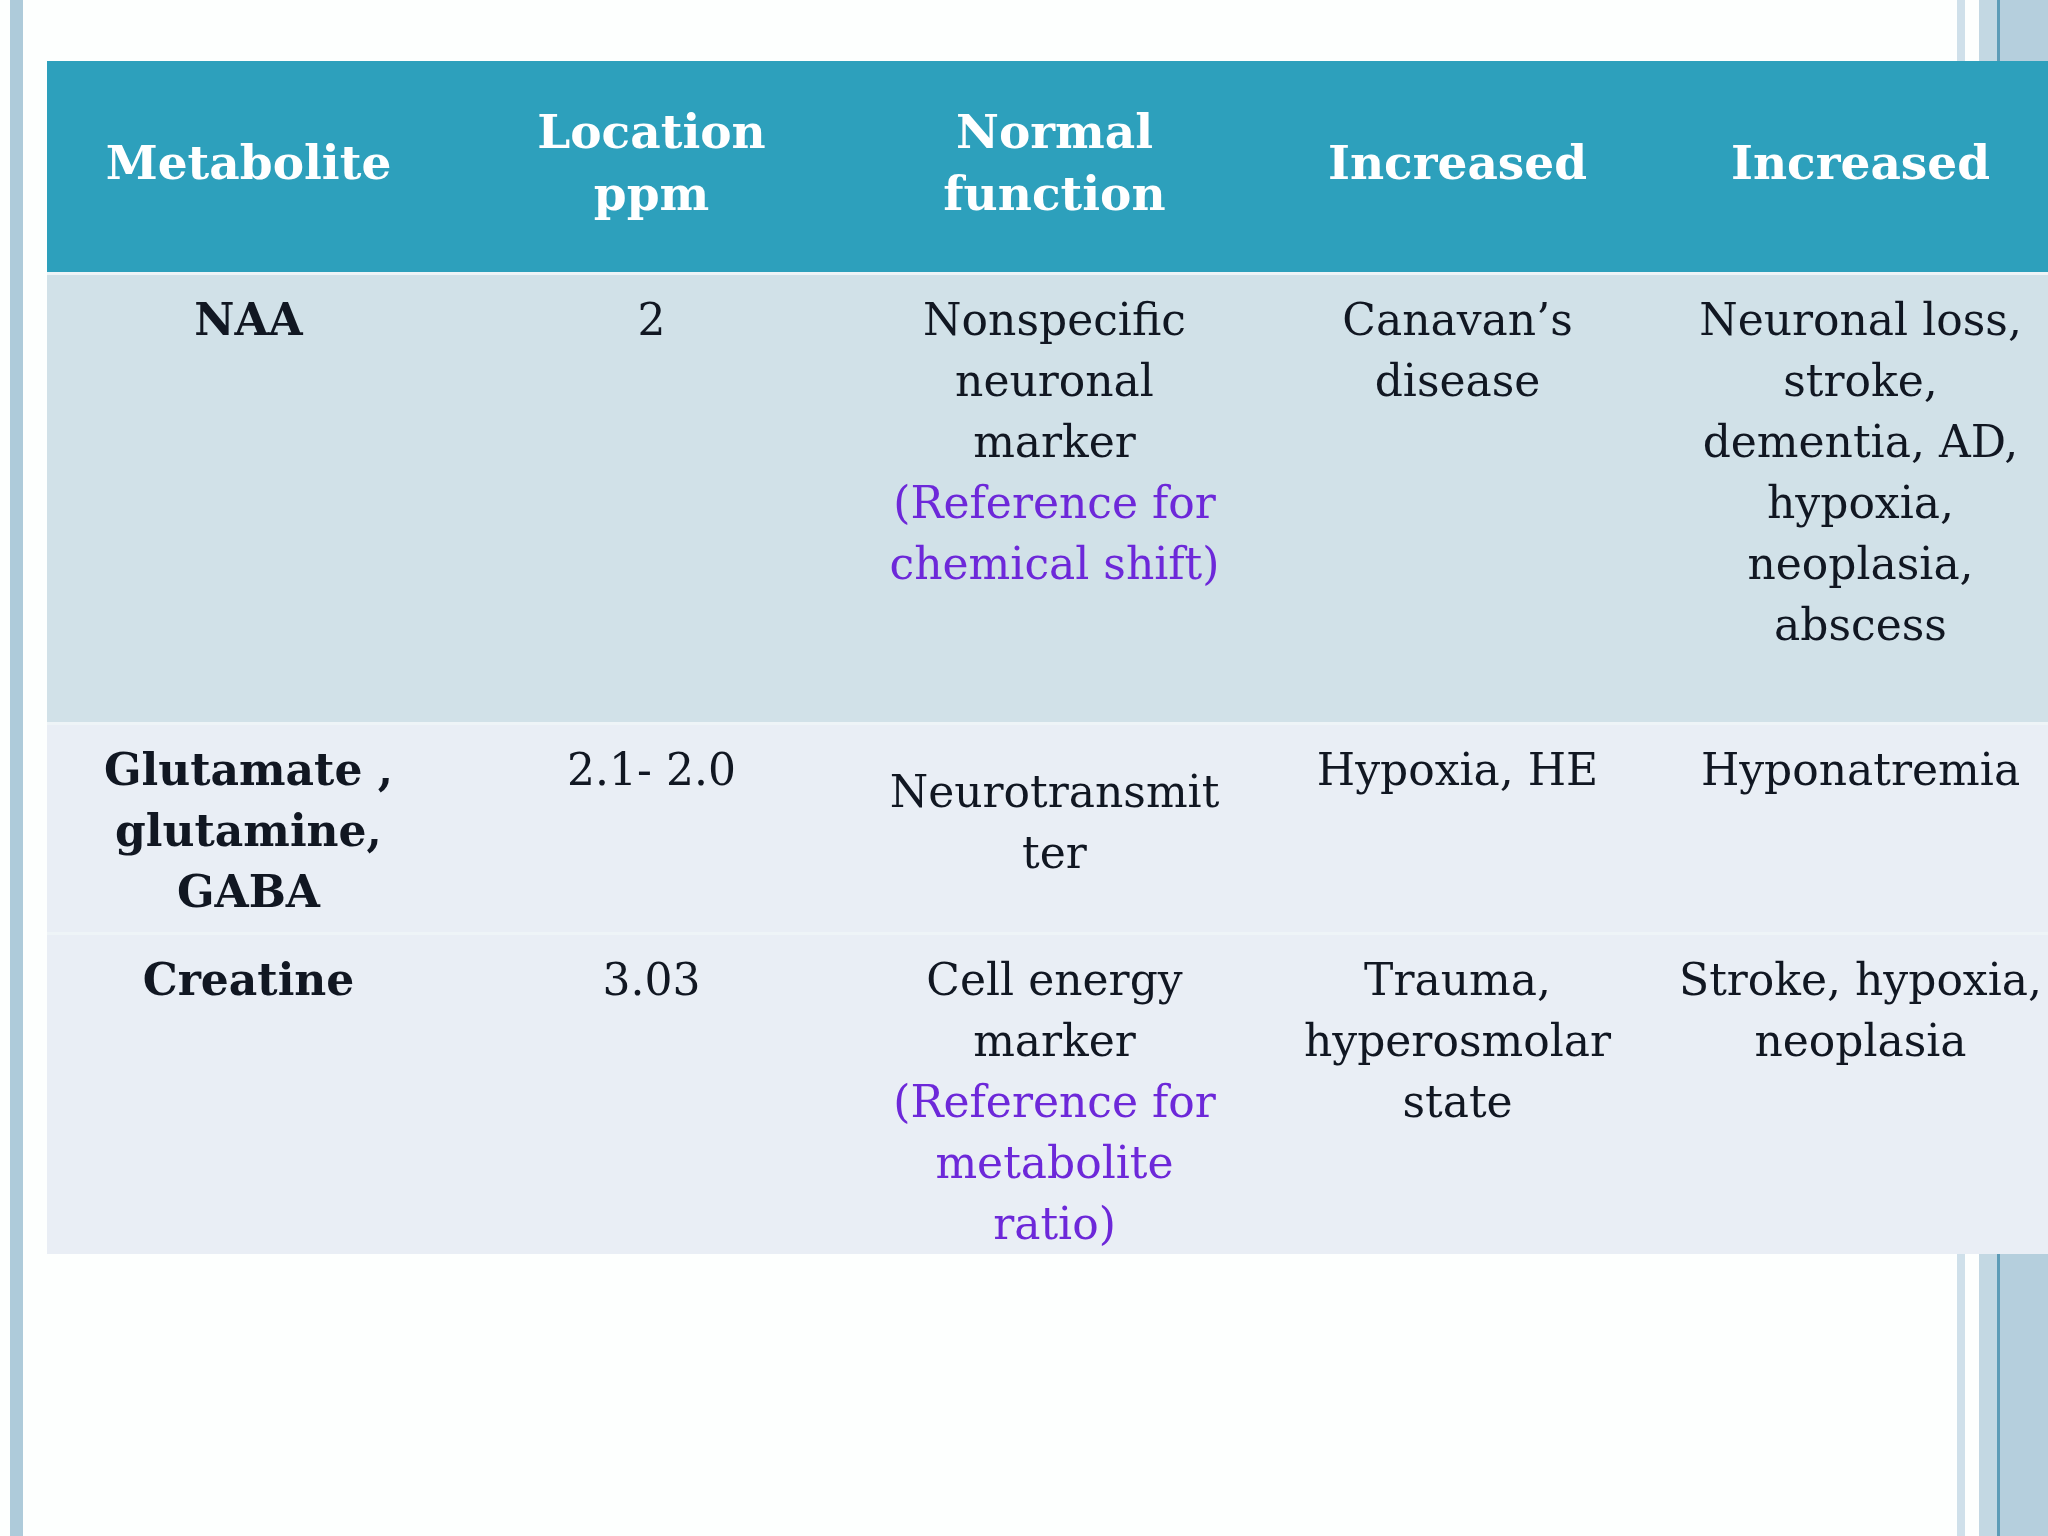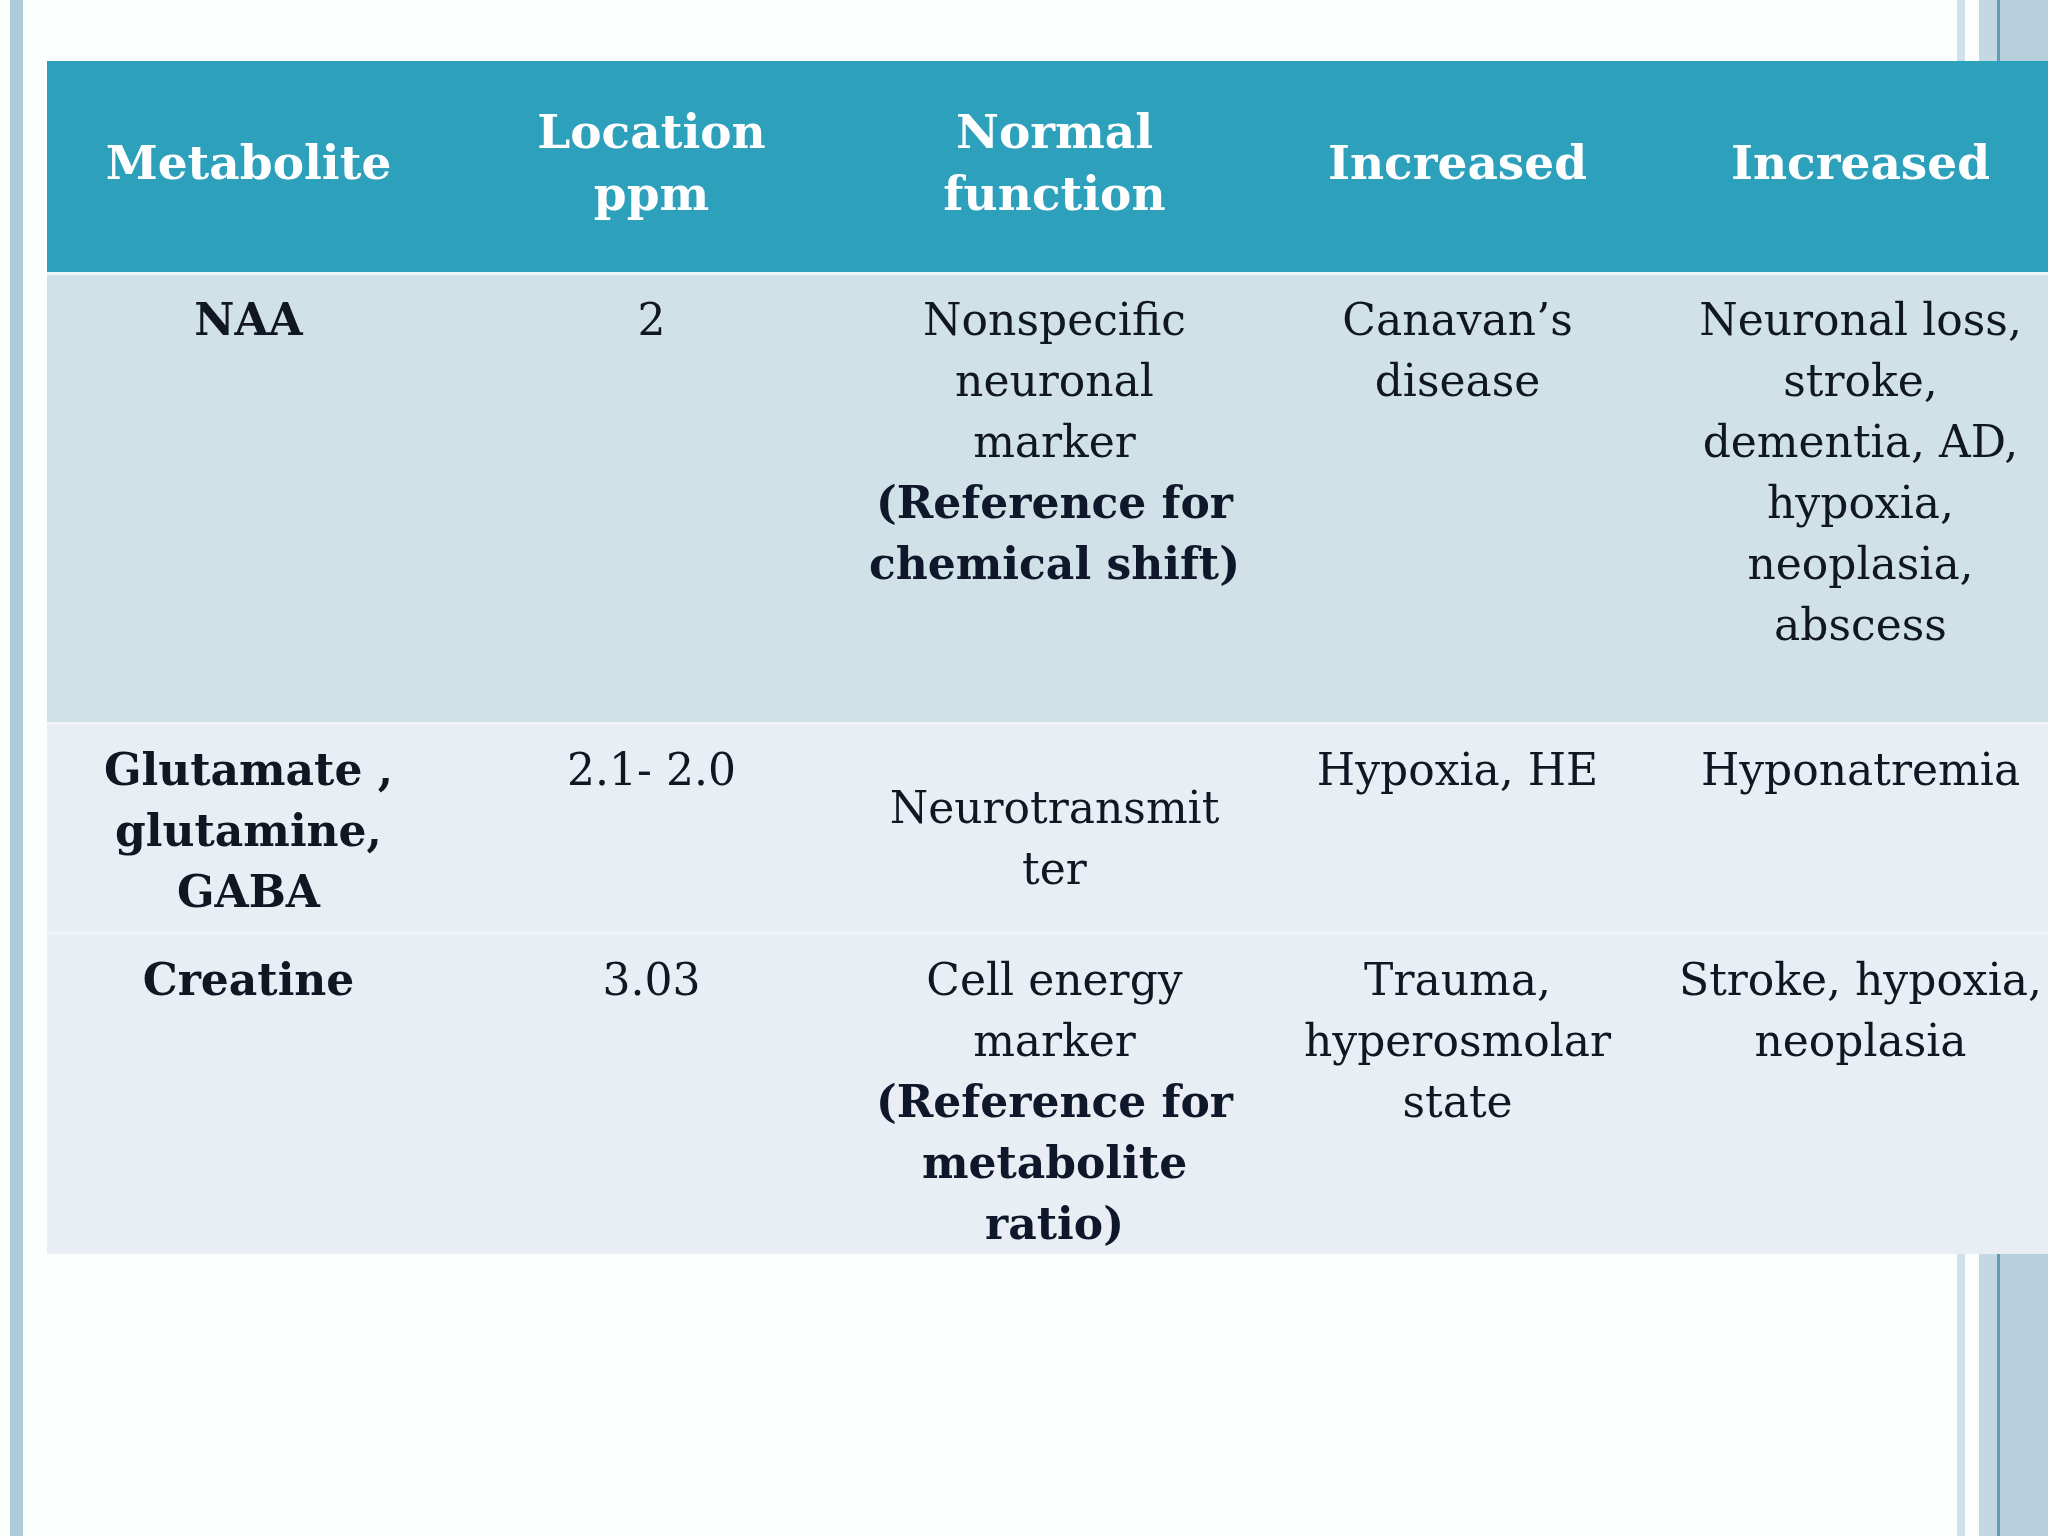--- a/index.html
+++ b/index.html
@@ -61,25 +61,24 @@
     padding: 14px 6px 0;
     font-size: 44px;
     line-height: 1.39;
     color: #111722;
     border-top: 3px solid #eef4f7;
   }
   tr.row-a td { background: #d1e1e8; }
   tr.row-b td { background: #e9eef5; }
 
   td.metabolite { font-weight: bold; }
-  td.push-down  { padding-top: 52px; margin-top: 20px; }
+  td.push-down  { padding-top: 36px; margin-top: 20px; }
   .note {
     display: block;
-    color: #0f172a;
-    font-weight: bold;
+    color: #6d28d9;
   }
 </style>
 </head>
 <body>
 
 <div class="stripe stripe-left"></div>
 <div class="stripe stripe-r1"></div>
 <div class="stripe stripe-r2"></div>
 <div class="stripe stripe-r3"></div>
 <div class="stripe stripe-r4"></div>

